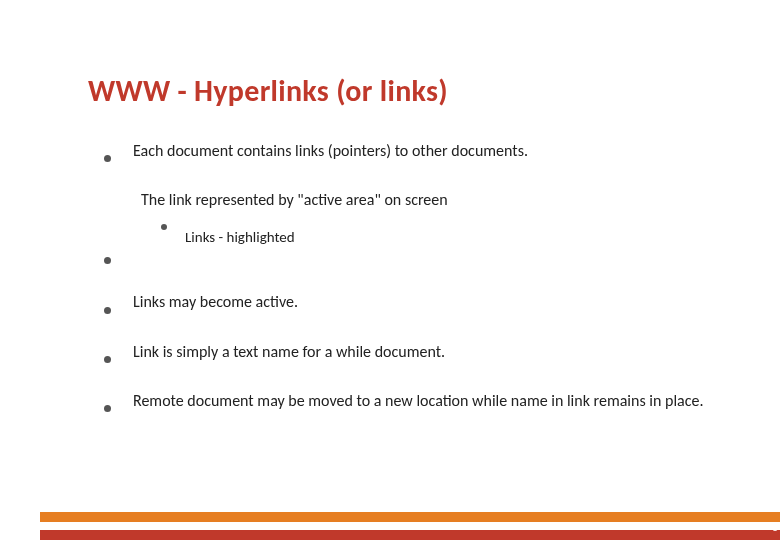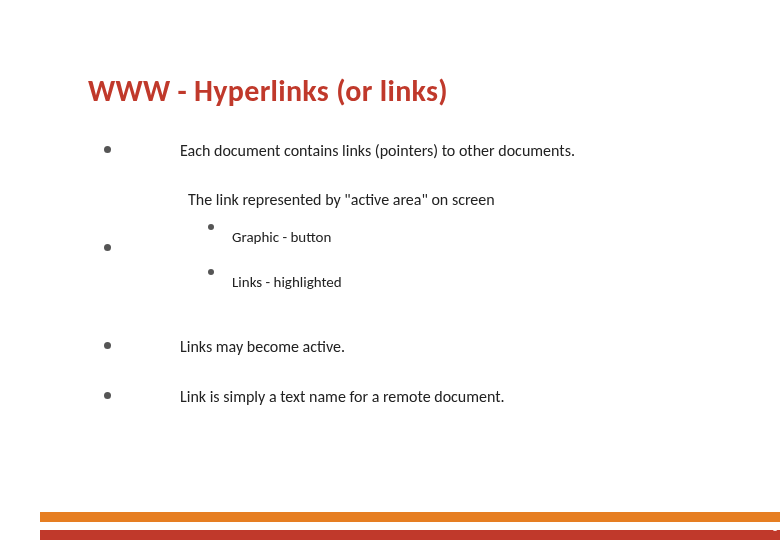--- a/index.html
+++ b/index.html
@@ -35,26 +35,25 @@
       letter-spacing: 0.3px;
     }
 
     .bullet-list {
       list-style: none;
       padding: 0;
     }
 
     .bullet-list > li {
       display: flex;
-      align-items: center;
+      align-items: flex-end;
       font-size: 16px;
       color: #222222;
       margin-bottom: 10px;
       line-height: 1.45;
-      gap: 47px;
     }
 
     .bullet-list > li .bullet-dot {
       display: inline-block;
       width: 7px;
       height: 7px;
       border-radius: 50%;
       background: #555555;
       margin-top: 6px;
       margin-right: 14px;
@@ -131,41 +130,41 @@
         <span class="text">Each document contains links (pointers) to other documents.</span>
       </li>
 
       <li>
         <span class="bullet-dot"></span>
         <span class="text">
           <span>The link represented by "active area" on screen</span>
           <ul class="sub-list">
             <li>
               <span class="sub-dot"></span>
-              <span>Graphic - button</span>
-            </li>
-            <li>
-              <span class="sub-dot"></span>
               <span>Links - highlighted</span>
             </li>
           </ul>
         </span>
       </li>
 
 
       <li>
         <span class="bullet-dot"></span>
         <span class="text">Links may become active.</span>
       </li>
 
       <li>
         <span class="bullet-dot"></span>
-        <span class="text">Link is simply a text name for a remote document.</span>
+        <span class="text">Link is simply a text name for a while document.</span>
       </li>
 
+      <li>
+        <span class="bullet-dot"></span>
+        <span class="text">Remote document may be moved to a new location while name in link remains in place.</span>
+      </li>
 
     </ul>
   </div>
 
   <div class="footer-container">
     <div class="orange-bar"></div>
     <div class="footer-bar">
       <span class="slide-number">8</span>
     </div>
   </div>

